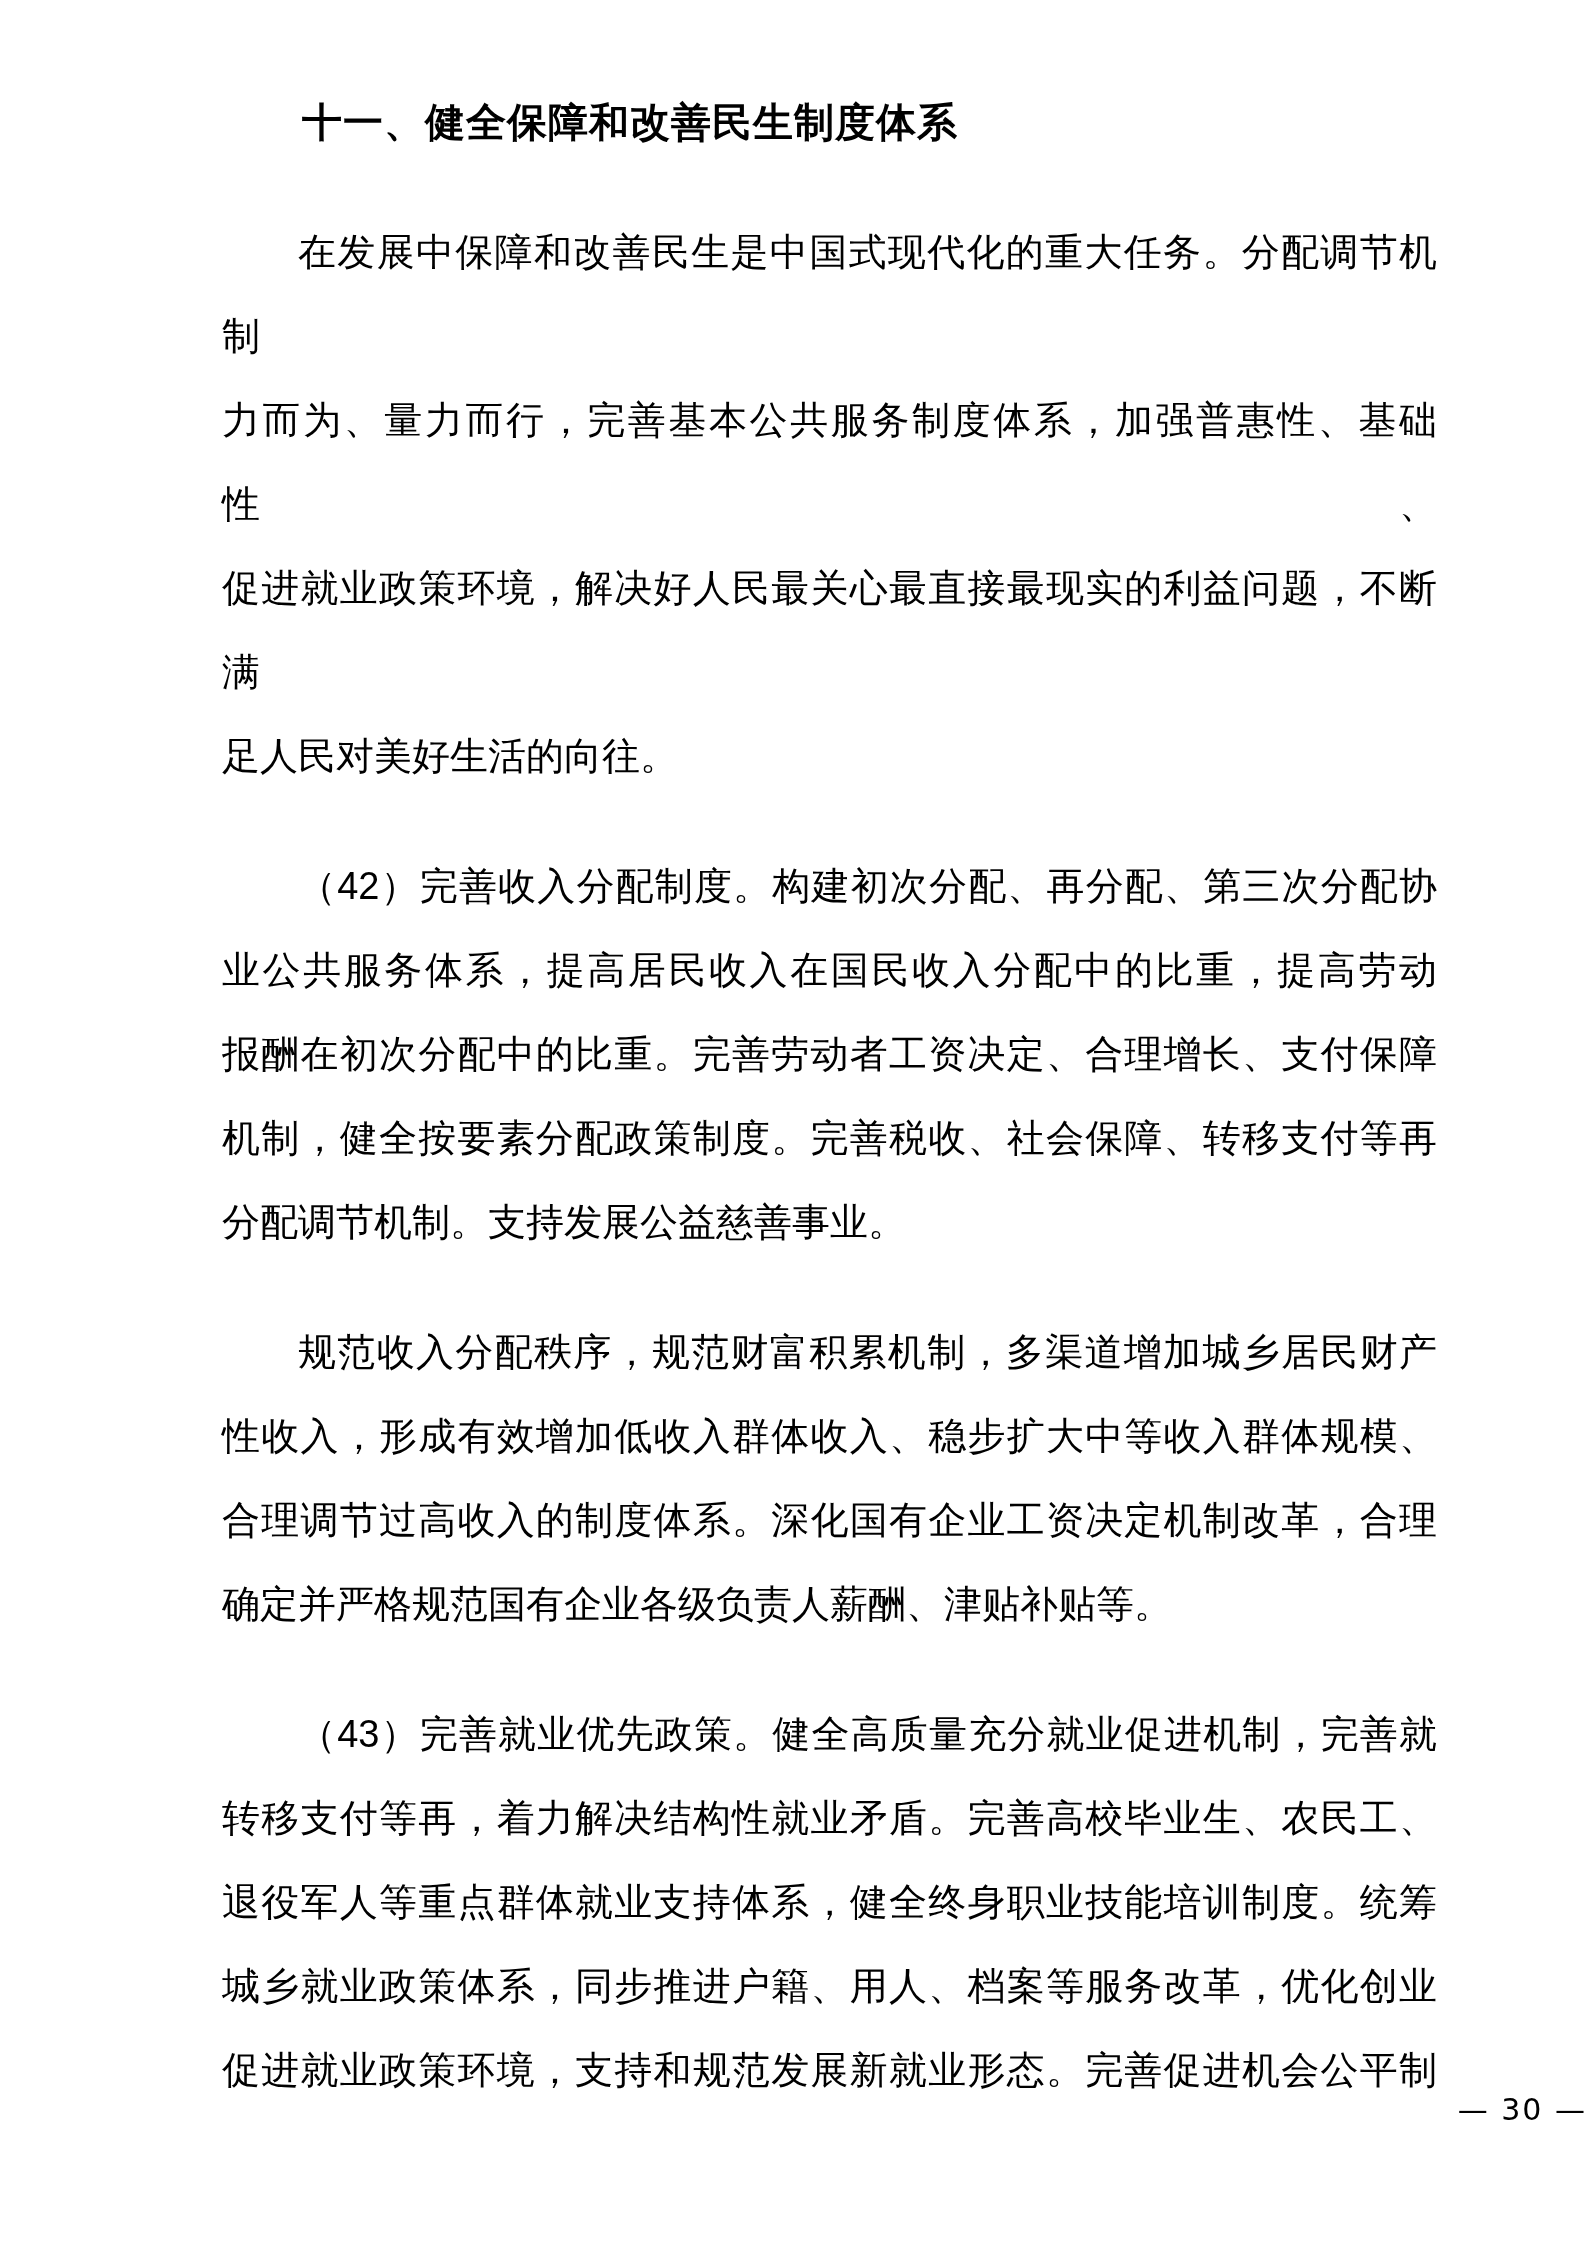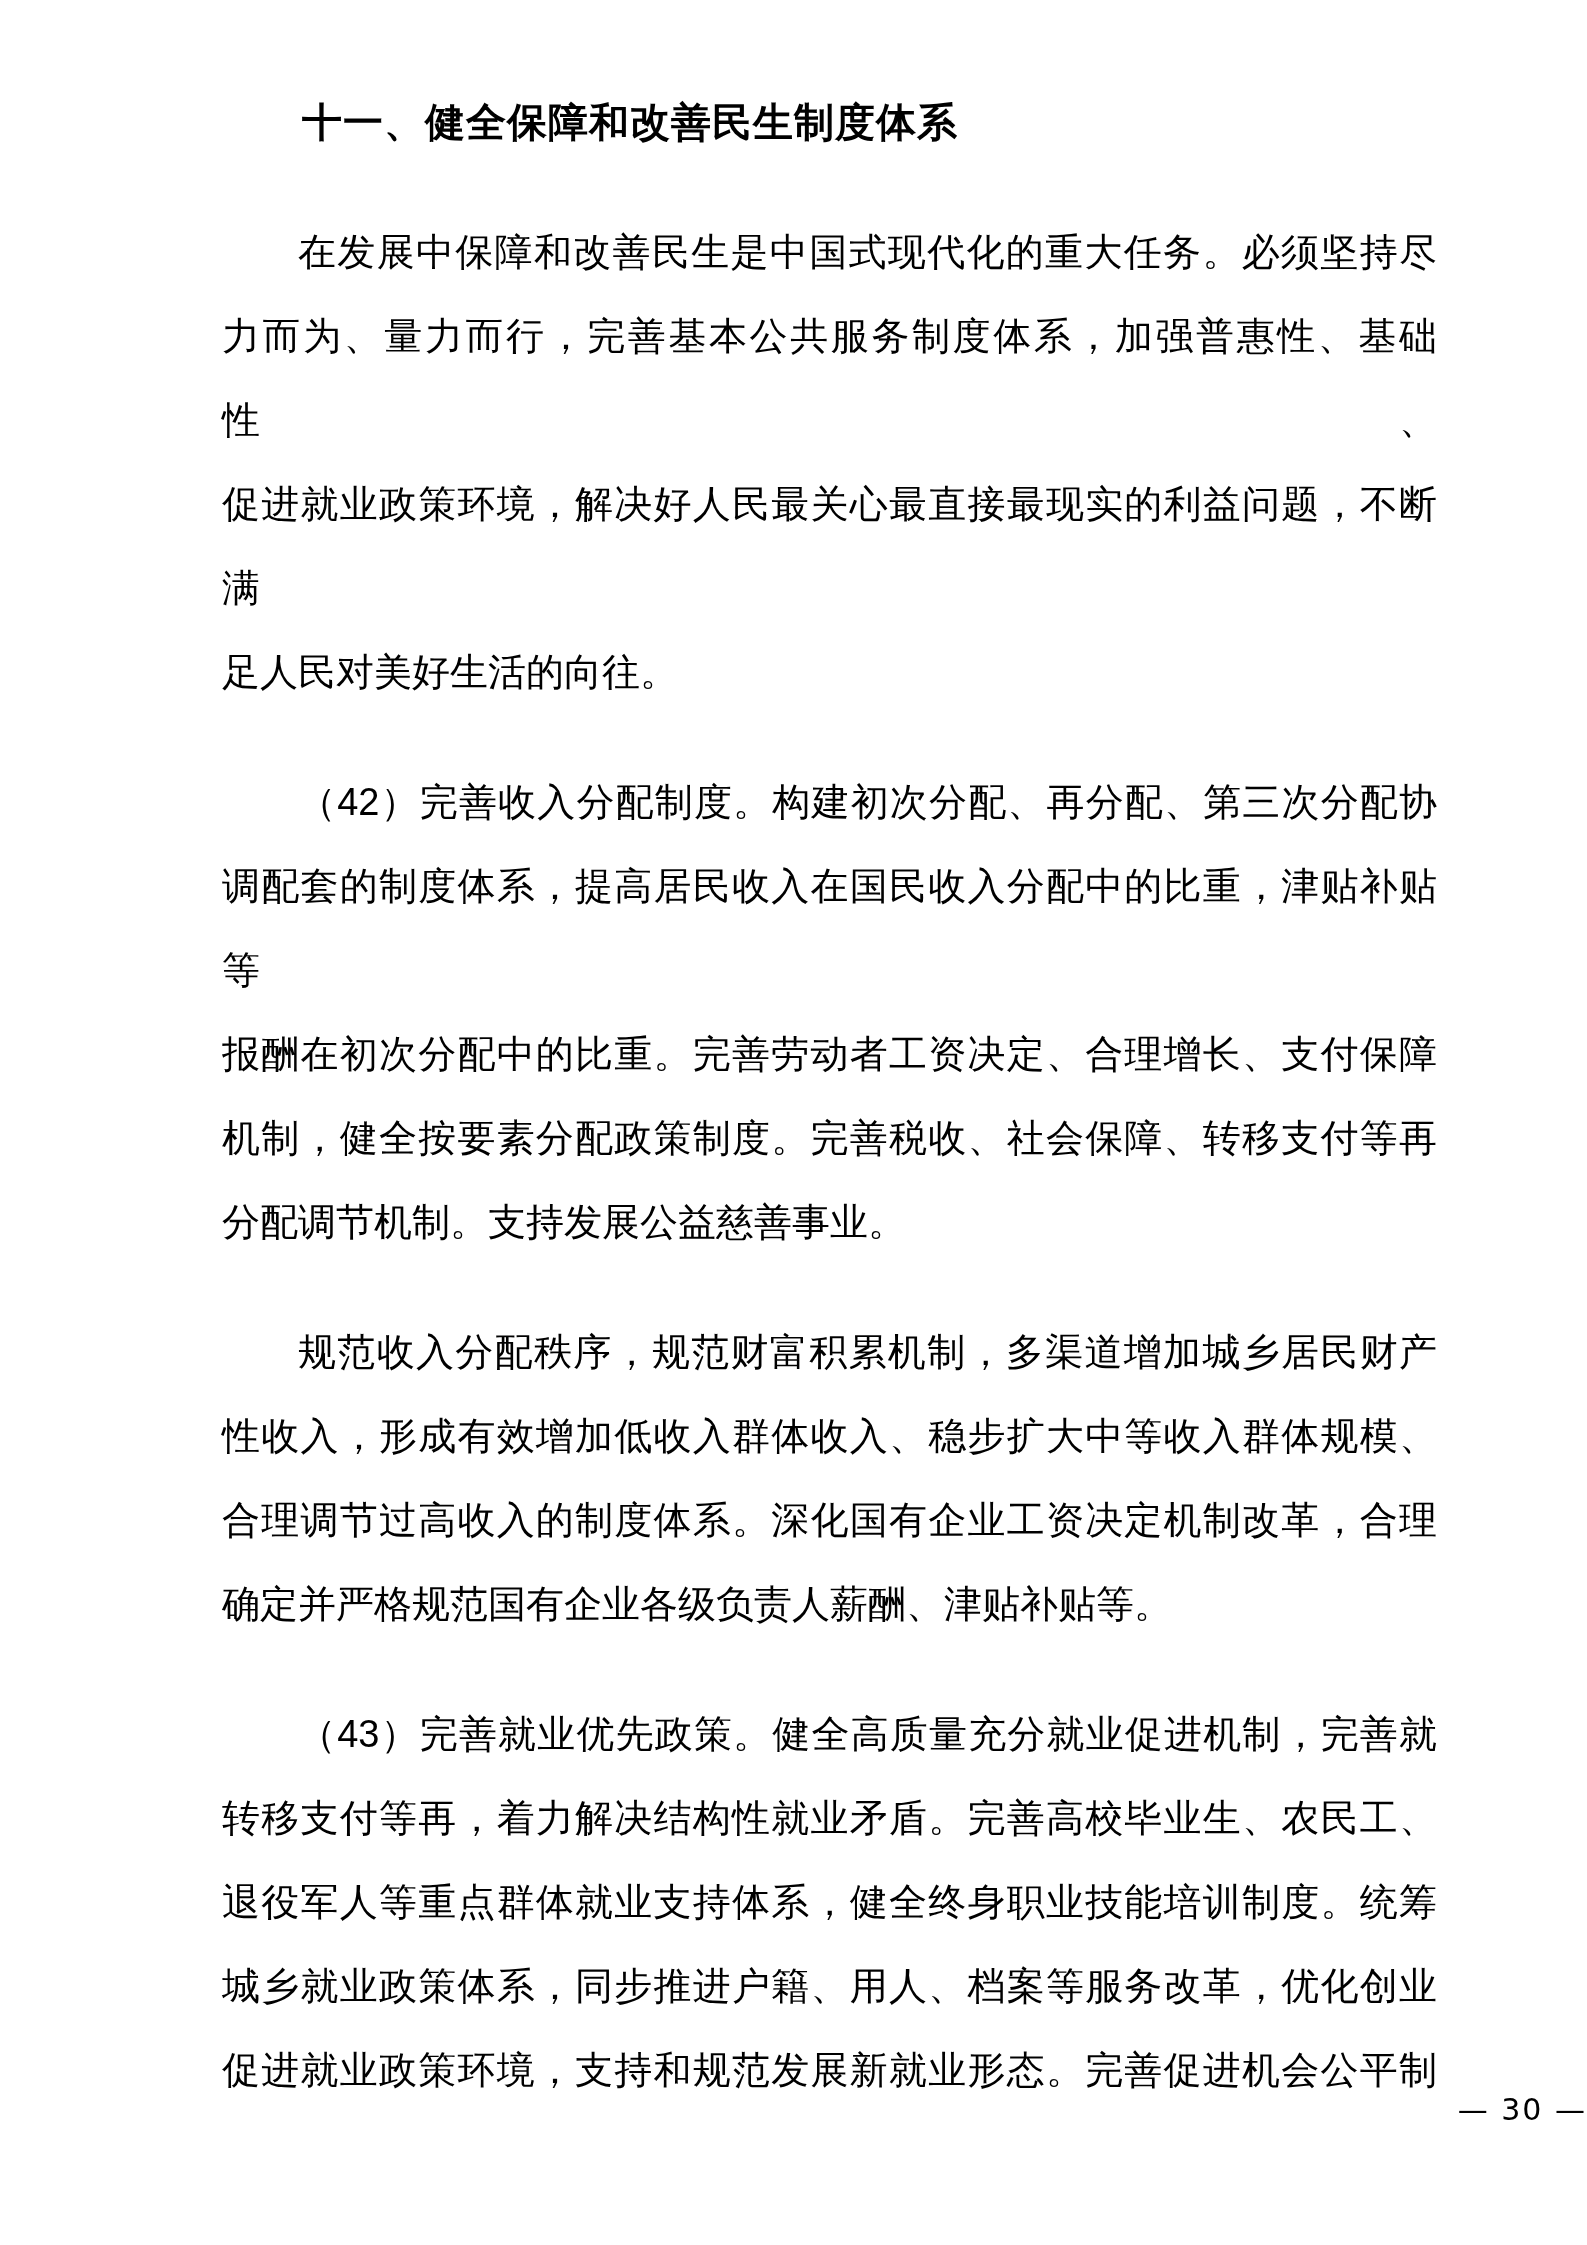--- a/index.html
+++ b/index.html
@@ -60,29 +60,29 @@
   }
 </style>
 </head>
 <body>
 
 <div class="page">
 
   <h2 class="heading">十一、健全保障和改善民生制度体系</h2>
 
   <div class="para">
-    <div class="line jf indent">在发展中保障和改善民生是中国式现代化的重大任务。必须坚持尽</div>
+    <div class="line jf indent">在发展中保障和改善民生是中国式现代化的重大任务。分配调节机制</div>
     <div class="line jf">力而为、量力而行，完善基本公共服务制度体系，加强普惠性、基础性、</div>
     <div class="line jf">促进就业政策环境，解决好人民最关心最直接最现实的利益问题，不断满</div>
     <div class="line">足人民对美好生活的向往。</div>
   </div>
 
   <div class="para">
     <div class="line jf indent">（42）完善收入分配制度。构建初次分配、再分配、第三次分配协</div>
-    <div class="line jf">调配套的制度体系，提高居民收入在国民收入分配中的比重，津贴补贴等</div>
+    <div class="line jf">业公共服务体系，提高居民收入在国民收入分配中的比重，提高劳动</div>
     <div class="line jf">报酬在初次分配中的比重。完善劳动者工资决定、合理增长、支付保障</div>
     <div class="line jf">机制，健全按要素分配政策制度。完善税收、社会保障、转移支付等再</div>
     <div class="line">分配调节机制。支持发展公益慈善事业。</div>
   </div>
 
   <div class="para">
     <div class="line jf indent">规范收入分配秩序，规范财富积累机制，多渠道增加城乡居民财产</div>
     <div class="line jf">性收入，形成有效增加低收入群体收入、稳步扩大中等收入群体规模、</div>
     <div class="line jf">合理调节过高收入的制度体系。深化国有企业工资决定机制改革，合理</div>
     <div class="line">确定并严格规范国有企业各级负责人薪酬、津贴补贴等。</div>

